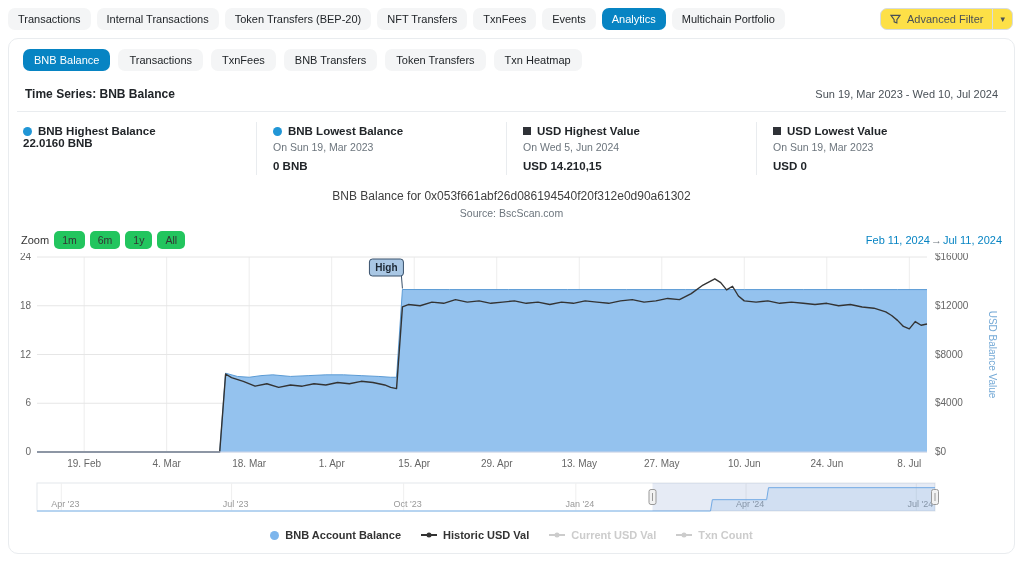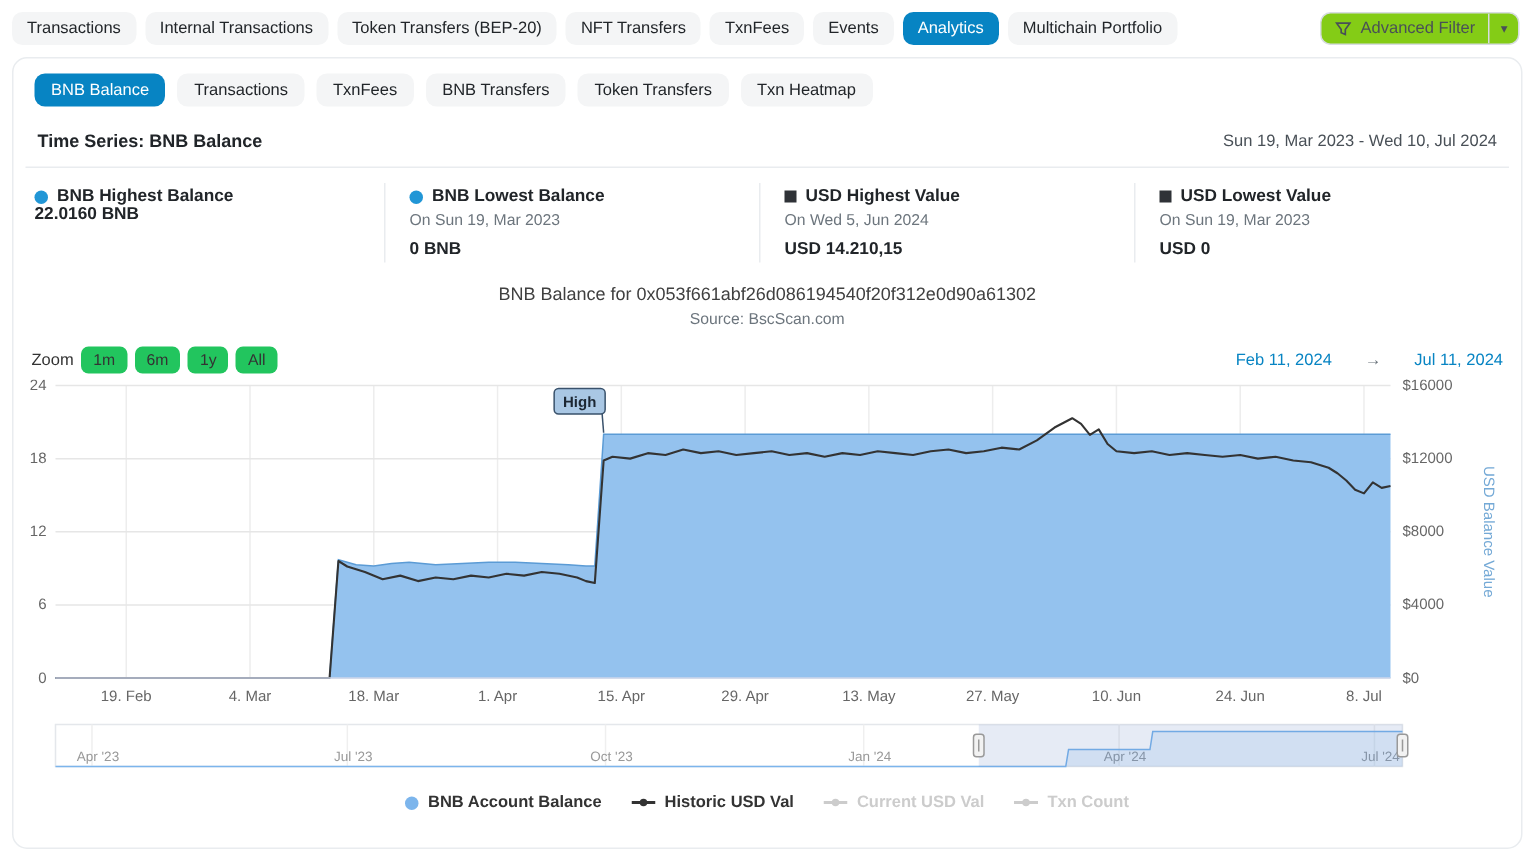--- a/index.html
+++ b/index.html
@@ -1,24 +1,24 @@
 <!DOCTYPE html>
 <html><head>
 <meta charset="utf-8">
 <style>
   html,body{margin:0;padding:0;width:1023px;height:576px;background:#fff;overflow:hidden;
     font-family:"Liberation Sans", sans-serif;color:#212529;}
   .topnav{display:flex;align-items:flex-start;justify-content:space-between;padding:8px 10px 6px 8px;}
   .tabs{display:flex;gap:6px;flex-wrap:nowrap;}
   .tab{font-size:11px;font-weight:500;padding:5px 10px;border-radius:7px;border:none;background:#f4f5f6;color:#212529;cursor:pointer;white-space:nowrap;}
   .tab.active{background:#0784c3;color:#fff;}
-  .adv-filter{display:flex;align-items:stretch;border:1px solid #d7dce1;border-radius:7px;background:#84cc16;font-size:11px;color:#495057;overflow:hidden;}
+  .adv-filter{display:flex;align-items:stretch;border:1px solid #d7dce1;border-radius:7px;background:#fde047;font-size:11px;color:#495057;overflow:hidden;}
   .adv-main{display:flex;align-items:center;gap:6px;padding:4px 9px;}
   .adv-caret{display:flex;align-items:center;padding:4px 7px;border-left:1px solid #d7dce1;font-size:9px;color:#495057;}
-  .card{margin:2px 8px 0;border:1px solid #e9ecef;border-radius:10px;background:#fff;padding:10px 8px 24px;}
+  .card{margin:2px 8px 0;border:1px solid #e9ecef;border-radius:10px;background:#fff;padding:10px 8px 12px;}
   .pills{display:flex;gap:8px;margin:0 6px 14px;}
   .pill{font-size:11px;font-weight:500;padding:5px 11px;border-radius:7px;border:none;background:#f4f5f6;color:#212529;cursor:pointer;}
   .pill.active{background:#0784c3;color:#fff;}
   .ts-header{display:flex;justify-content:space-between;align-items:center;padding:2px 8px 10px;border-bottom:1px solid #e9ecef;}
   .ts-title{font-size:12px;font-weight:700;}
   .ts-range{font-size:11px;color:#495057;}
   .stats{display:flex;padding:10px 0 12px;}
   .stat{flex:1;padding:3px 16px;border-right:1px solid #e9ecef;}
   .stat:last-child{border-right:none;}
   .stat:first-child{padding-left:6px;}
@@ -27,21 +27,21 @@
   .marker.circle{width:9px;height:9px;border-radius:50%;}
   .marker.square{width:8px;height:8px;}
   .stat-sub{font-size:10.5px;color:#6c757d;margin:4px 0 7px;}
   .stat-value{font-size:11.5px;font-weight:700;}
   .chart-head{text-align:center;margin-top:2px;}
   .chart-title{font-size:12px;color:#404040;}
   .chart-sub{font-size:10.5px;color:#6c757d;margin-top:4px;}
   .controls{display:flex;justify-content:space-between;align-items:center;margin:12px 4px 4px;}
   .zoom{display:flex;align-items:center;gap:5px;font-size:11px;color:#333;}
   .zbtn{font-size:10.5px;padding:3px 8px;border-radius:5px;border:none;background:#22c55e;color:#333;cursor:pointer;}
-  .range{display:flex;align-items:center;gap:22px;font-size:11px;}
+  .range{display:flex;align-items:center;gap:1px;font-size:11px;}
   .range .date{color:#0784c3;cursor:pointer;}
   .range .arrow{color:#6c757d;}
   svg{display:block;}
   .legend{display:flex;justify-content:center;align-items:center;gap:20px;margin-top:8px;}
   .legend-item{display:flex;align-items:center;gap:6px;font-size:11px;font-weight:700;color:#333;cursor:pointer;}
   .legend-item.disabled{color:#ccc;}
 </style>
 </head>
 <body>
 

